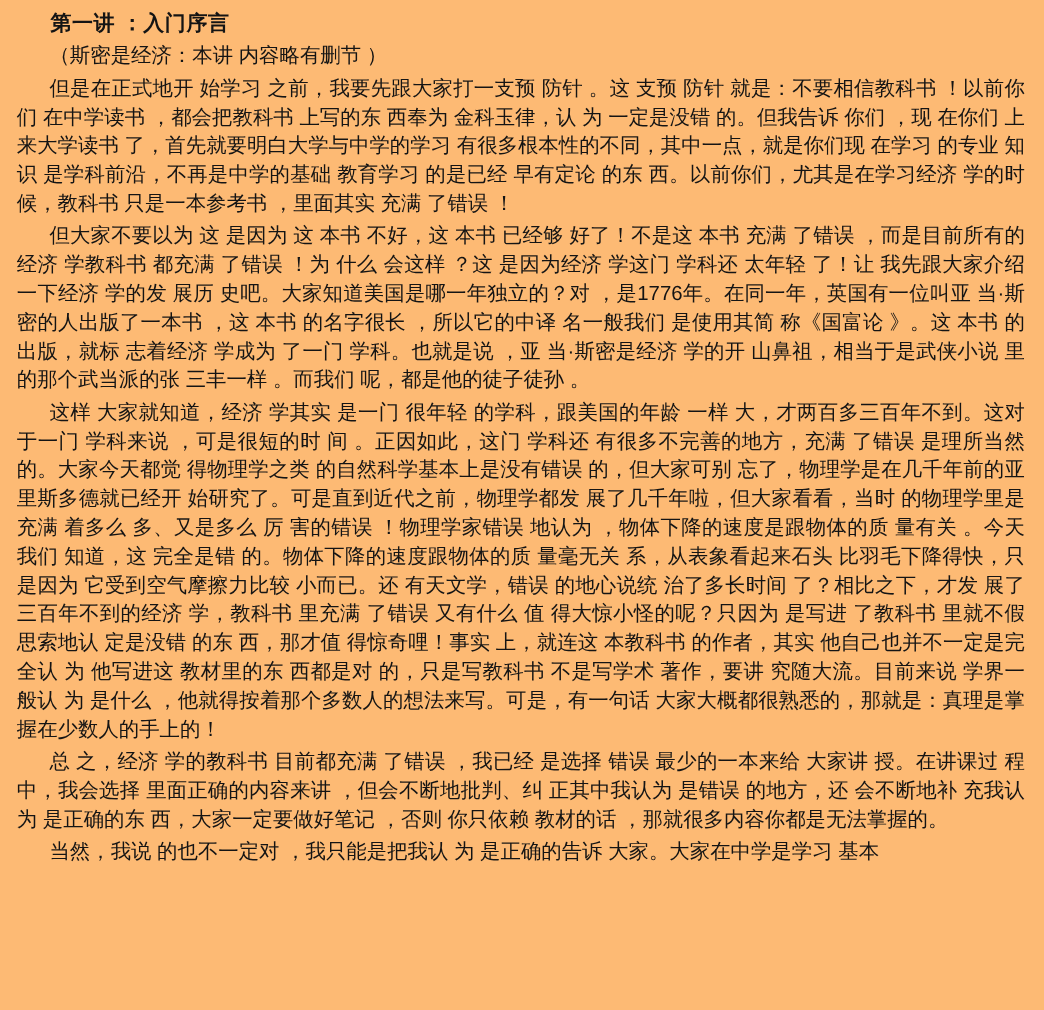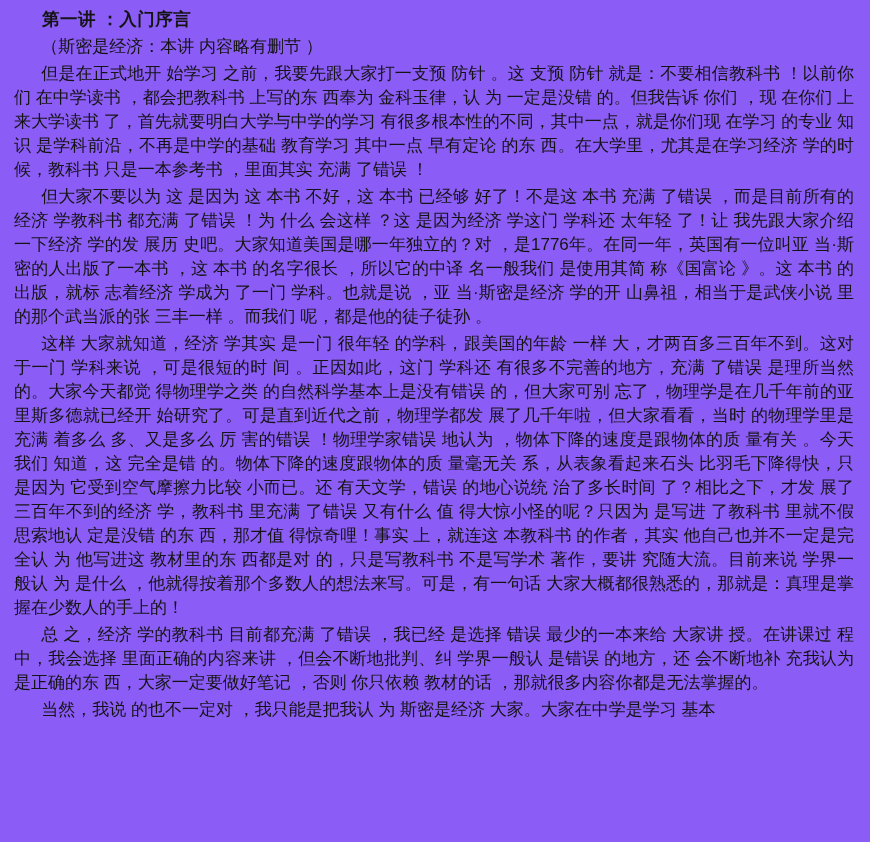--- a/index.html
+++ b/index.html
@@ -11,21 +11,21 @@
     width: 870px;
     height: 842px;
     overflow: hidden;
     font-family: "Liberation Sans", "DejaVu Sans", sans-serif;
   }
   .page {
     box-sizing: border-box;
     width: 870px;
     height: 842px;
     padding: 7px 16px 0 14px;
-    background: #8b5cf6;
+    background: #fdba74;
     color: #141414;
     font-size: 17px;
     line-height: 24px;
     text-align: justify;
     overflow: hidden;
   }
   .doc-title {
     font-size: 17.5px;
     font-weight: 700;
     margin: 0 0 4px 0;
@@ -41,22 +41,22 @@
 </style>
 </head>
 <body>
 
 <div class="page">
   <h1 class="doc-title">第一讲 ：入门序言</h1>
 
   <p class="para">（斯密是经济：本讲 内容略有删节 ）</p>
 
 
-  <p class="para">但是在正式地开 始学习 之前，我要先跟大家打一支预 防针 。这 支预 防针 就是：不要相信教科书 ！以前你们 在中学读书 ，都会把教科书 上写的东 西奉为 金科玉律，认 为 一定是没错 的。但我告诉 你们 ，现 在你们 上来大学读书 了，首先就要明白大学与中学的学习 有很多根本性的不同，其中一点，就是你们现 在学习 的专业 知识 是学科前沿，不再是中学的基础 教育学习 其中一点 早有定论 的东 西。在大学里，尤其是在学习经济 学的时 候，教科书 只是一本参考书 ，里面其实 充满 了错误 ！</p>
+  <p class="para">但是在正式地开 始学习 之前，我要先跟大家打一支预 防针 。这 支预 防针 就是：不要相信教科书 ！以前你们 在中学读书 ，都会把教科书 上写的东 西奉为 金科玉律，认 为 一定是没错 的。但我告诉 你们 ，现 在你们 上来大学读书 了，首先就要明白大学与中学的学习 有很多根本性的不同，其中一点，就是你们现 在学习 的专业 知识 是学科前沿，不再是中学的基础 教育学习 的是已经 早有定论 的东 西。以前你们，尤其是在学习经济 学的时 候，教科书 只是一本参考书 ，里面其实 充满 了错误 ！</p>
 
   <p class="para">但大家不要以为 这 是因为 这 本书 不好，这 本书 已经够 好了！不是这 本书 充满 了错误 ，而是目前所有的经济 学教科书 都充满 了错误 ！为 什么 会这样 ？这 是因为经济 学这门 学科还 太年轻 了！让 我先跟大家介绍 一下经济 学的发 展历 史吧。大家知道美国是哪一年独立的？对 ，是1776年。在同一年，英国有一位叫亚 当·斯密的人出版了一本书 ，这 本书 的名字很长 ，所以它的中译 名一般我们 是使用其简 称《国富论 》。这 本书 的出版，就标 志着经济 学成为 了一门 学科。也就是说 ，亚 当·斯密是经济 学的开 山鼻祖，相当于是武侠小说 里的那个武当派的张 三丰一样 。而我们 呢，都是他的徒子徒孙 。</p>
 
   <p class="para">这样 大家就知道，经济 学其实 是一门 很年轻 的学科，跟美国的年龄 一样 大，才两百多三百年不到。这对 于一门 学科来说 ，可是很短的时 间 。正因如此，这门 学科还 有很多不完善的地方，充满 了错误 是理所当然的。大家今天都觉 得物理学之类 的自然科学基本上是没有错误 的，但大家可别 忘了，物理学是在几千年前的亚 里斯多德就已经开 始研究了。可是直到近代之前，物理学都发 展了几千年啦，但大家看看，当时 的物理学里是充满 着多么 多、又是多么 厉 害的错误 ！物理学家错误 地认为 ，物体下降的速度是跟物体的质 量有关 。今天我们 知道，这 完全是错 的。物体下降的速度跟物体的质 量毫无关 系，从表象看起来石头 比羽毛下降得快，只是因为 它受到空气摩擦力比较 小而已。还 有天文学，错误 的地心说统 治了多长时间 了？相比之下，才发 展了三百年不到的经济 学，教科书 里充满 了错误 又有什么 值 得大惊小怪的呢？只因为 是写进 了教科书 里就不假思索地认 定是没错 的东 西，那才值 得惊奇哩！事实 上，就连这 本教科书 的作者，其实 他自己也并不一定是完全认 为 他写进这 教材里的东 西都是对 的，只是写教科书 不是写学术 著作，要讲 究随大流。目前来说 学界一般认 为 是什么 ，他就得按着那个多数人的想法来写。可是，有一句话 大家大概都很熟悉的，那就是：真理是掌握在少数人的手上的！</p>
 
-  <p class="para">总 之，经济 学的教科书 目前都充满 了错误 ，我已经 是选择 错误 最少的一本来给 大家讲 授。在讲课过 程中，我会选择 里面正确的内容来讲 ，但会不断地批判、纠 学界一般认 是错误 的地方，还 会不断地补 充我认为 是正确的东 西，大家一定要做好笔记 ，否则 你只依赖 教材的话 ，那就很多内容你都是无法掌握的。</p>
+  <p class="para">总 之，经济 学的教科书 目前都充满 了错误 ，我已经 是选择 错误 最少的一本来给 大家讲 授。在讲课过 程中，我会选择 里面正确的内容来讲 ，但会不断地批判、纠 正其中我认为 是错误 的地方，还 会不断地补 充我认为 是正确的东 西，大家一定要做好笔记 ，否则 你只依赖 教材的话 ，那就很多内容你都是无法掌握的。</p>
 
-  <p class="para">当然，我说 的也不一定对 ，我只能是把我认 为 斯密是经济 大家。大家在中学是学习 基本</p>
+  <p class="para">当然，我说 的也不一定对 ，我只能是把我认 为 是正确的告诉 大家。大家在中学是学习 基本</p>
 </div>
 
 </body></html>

